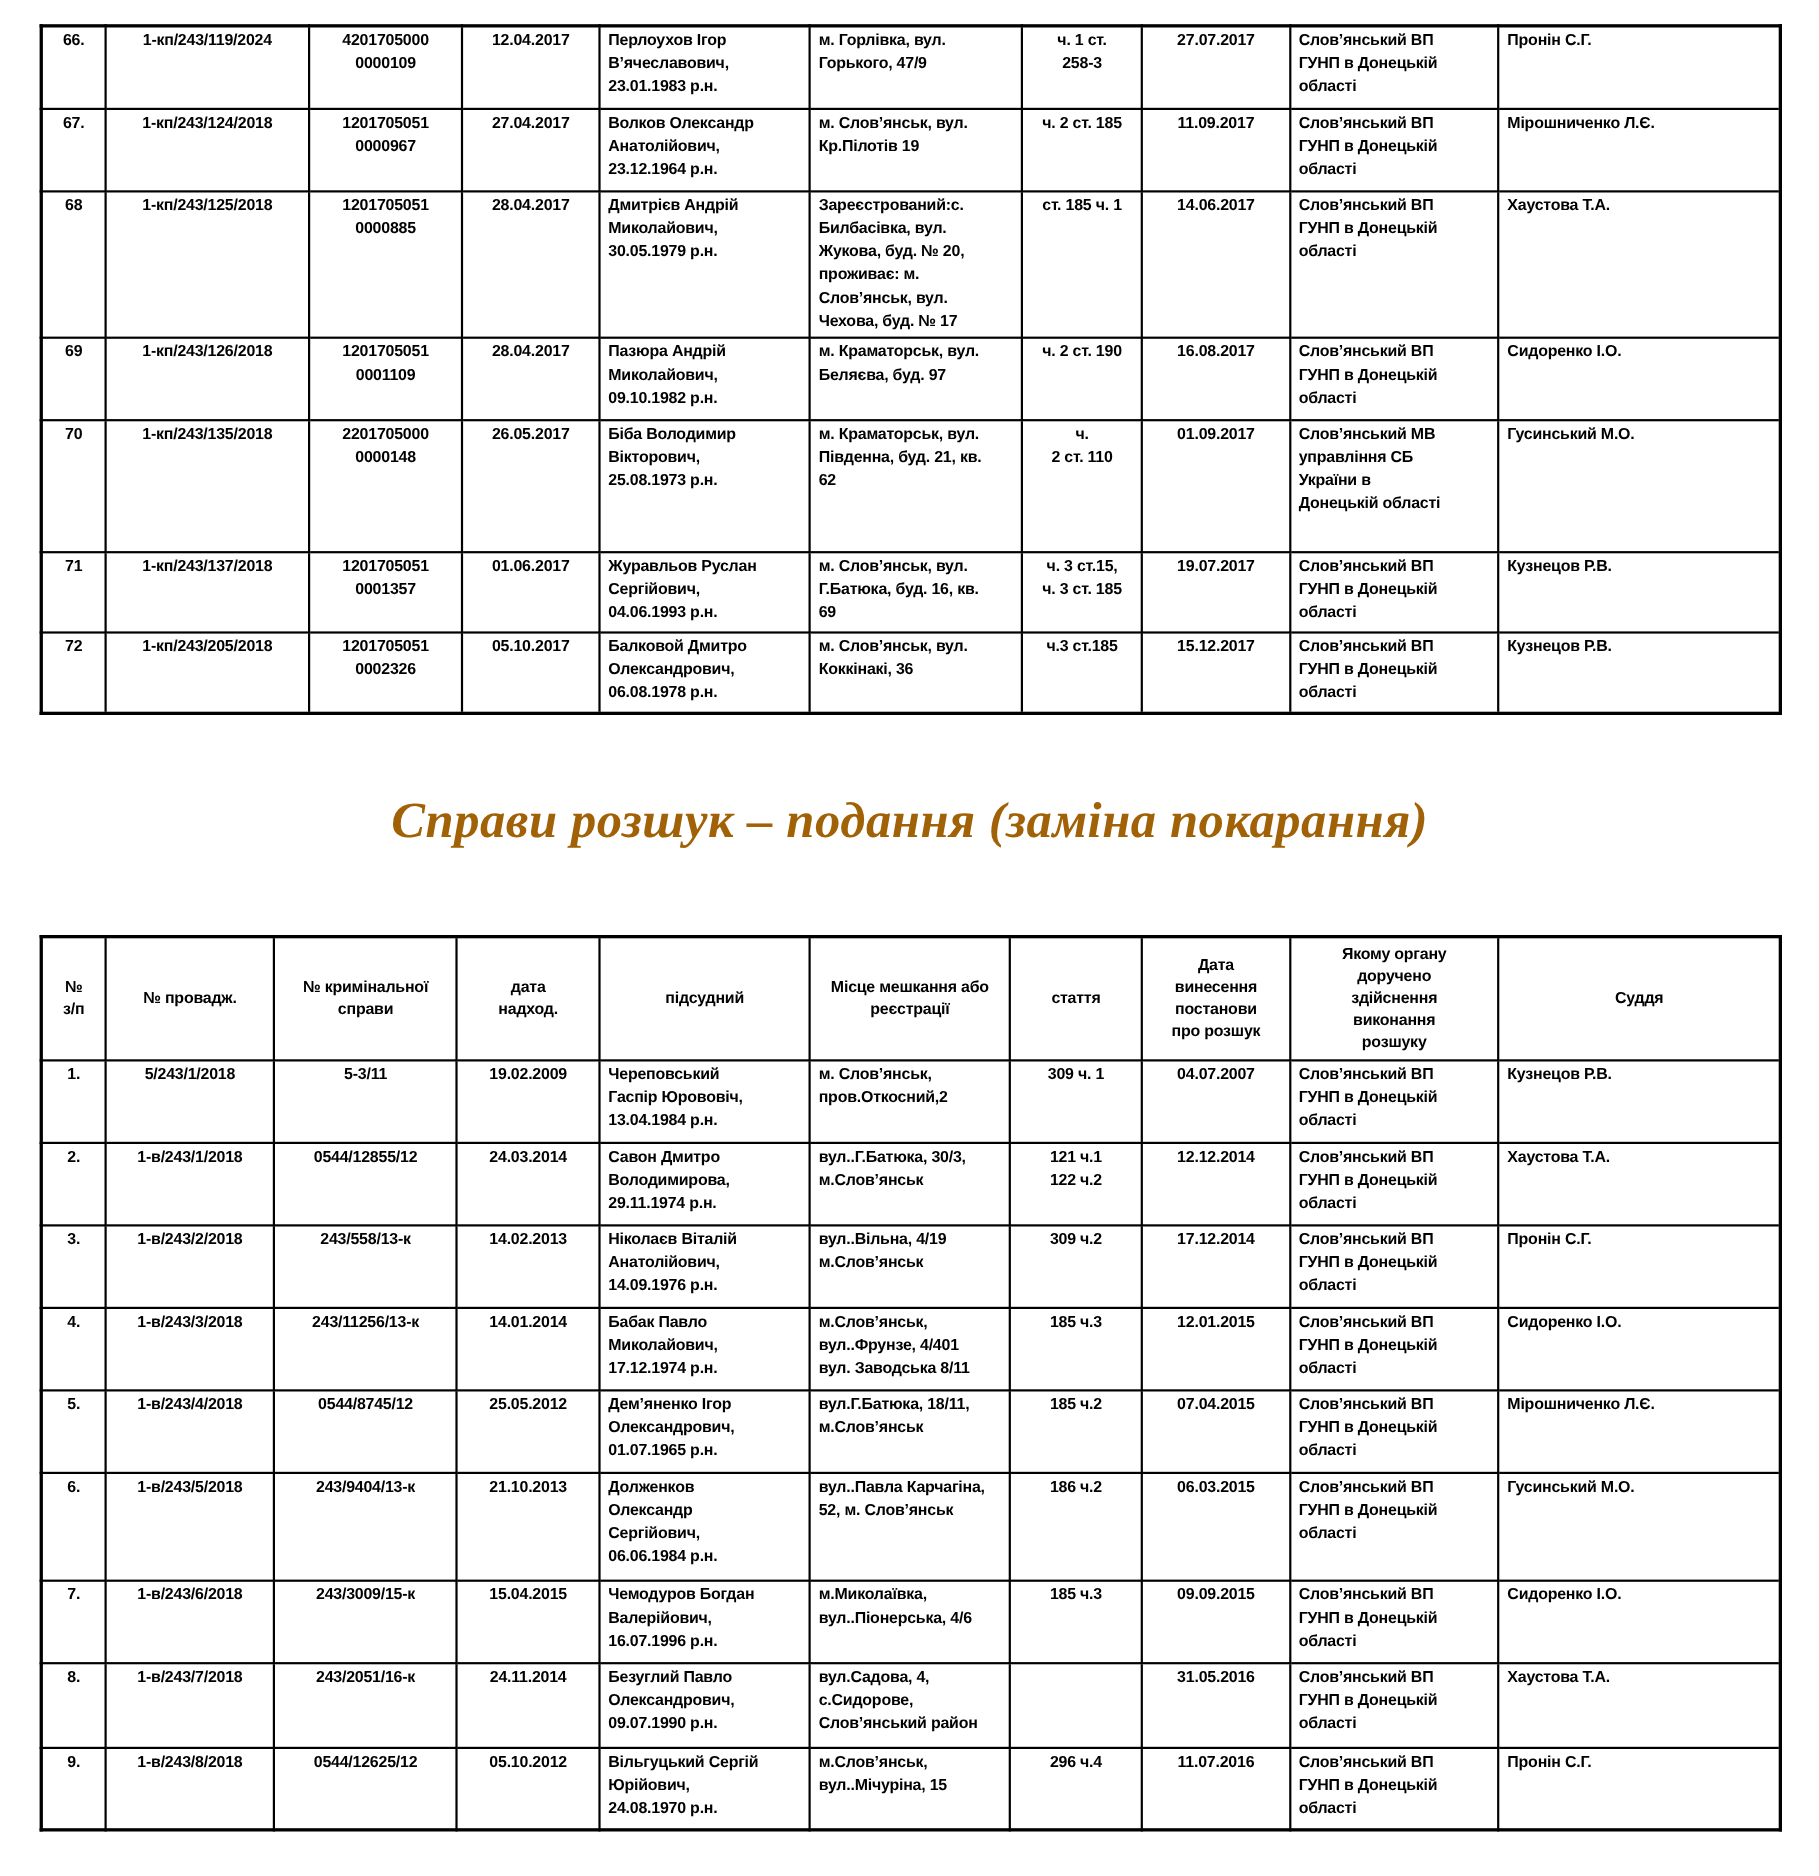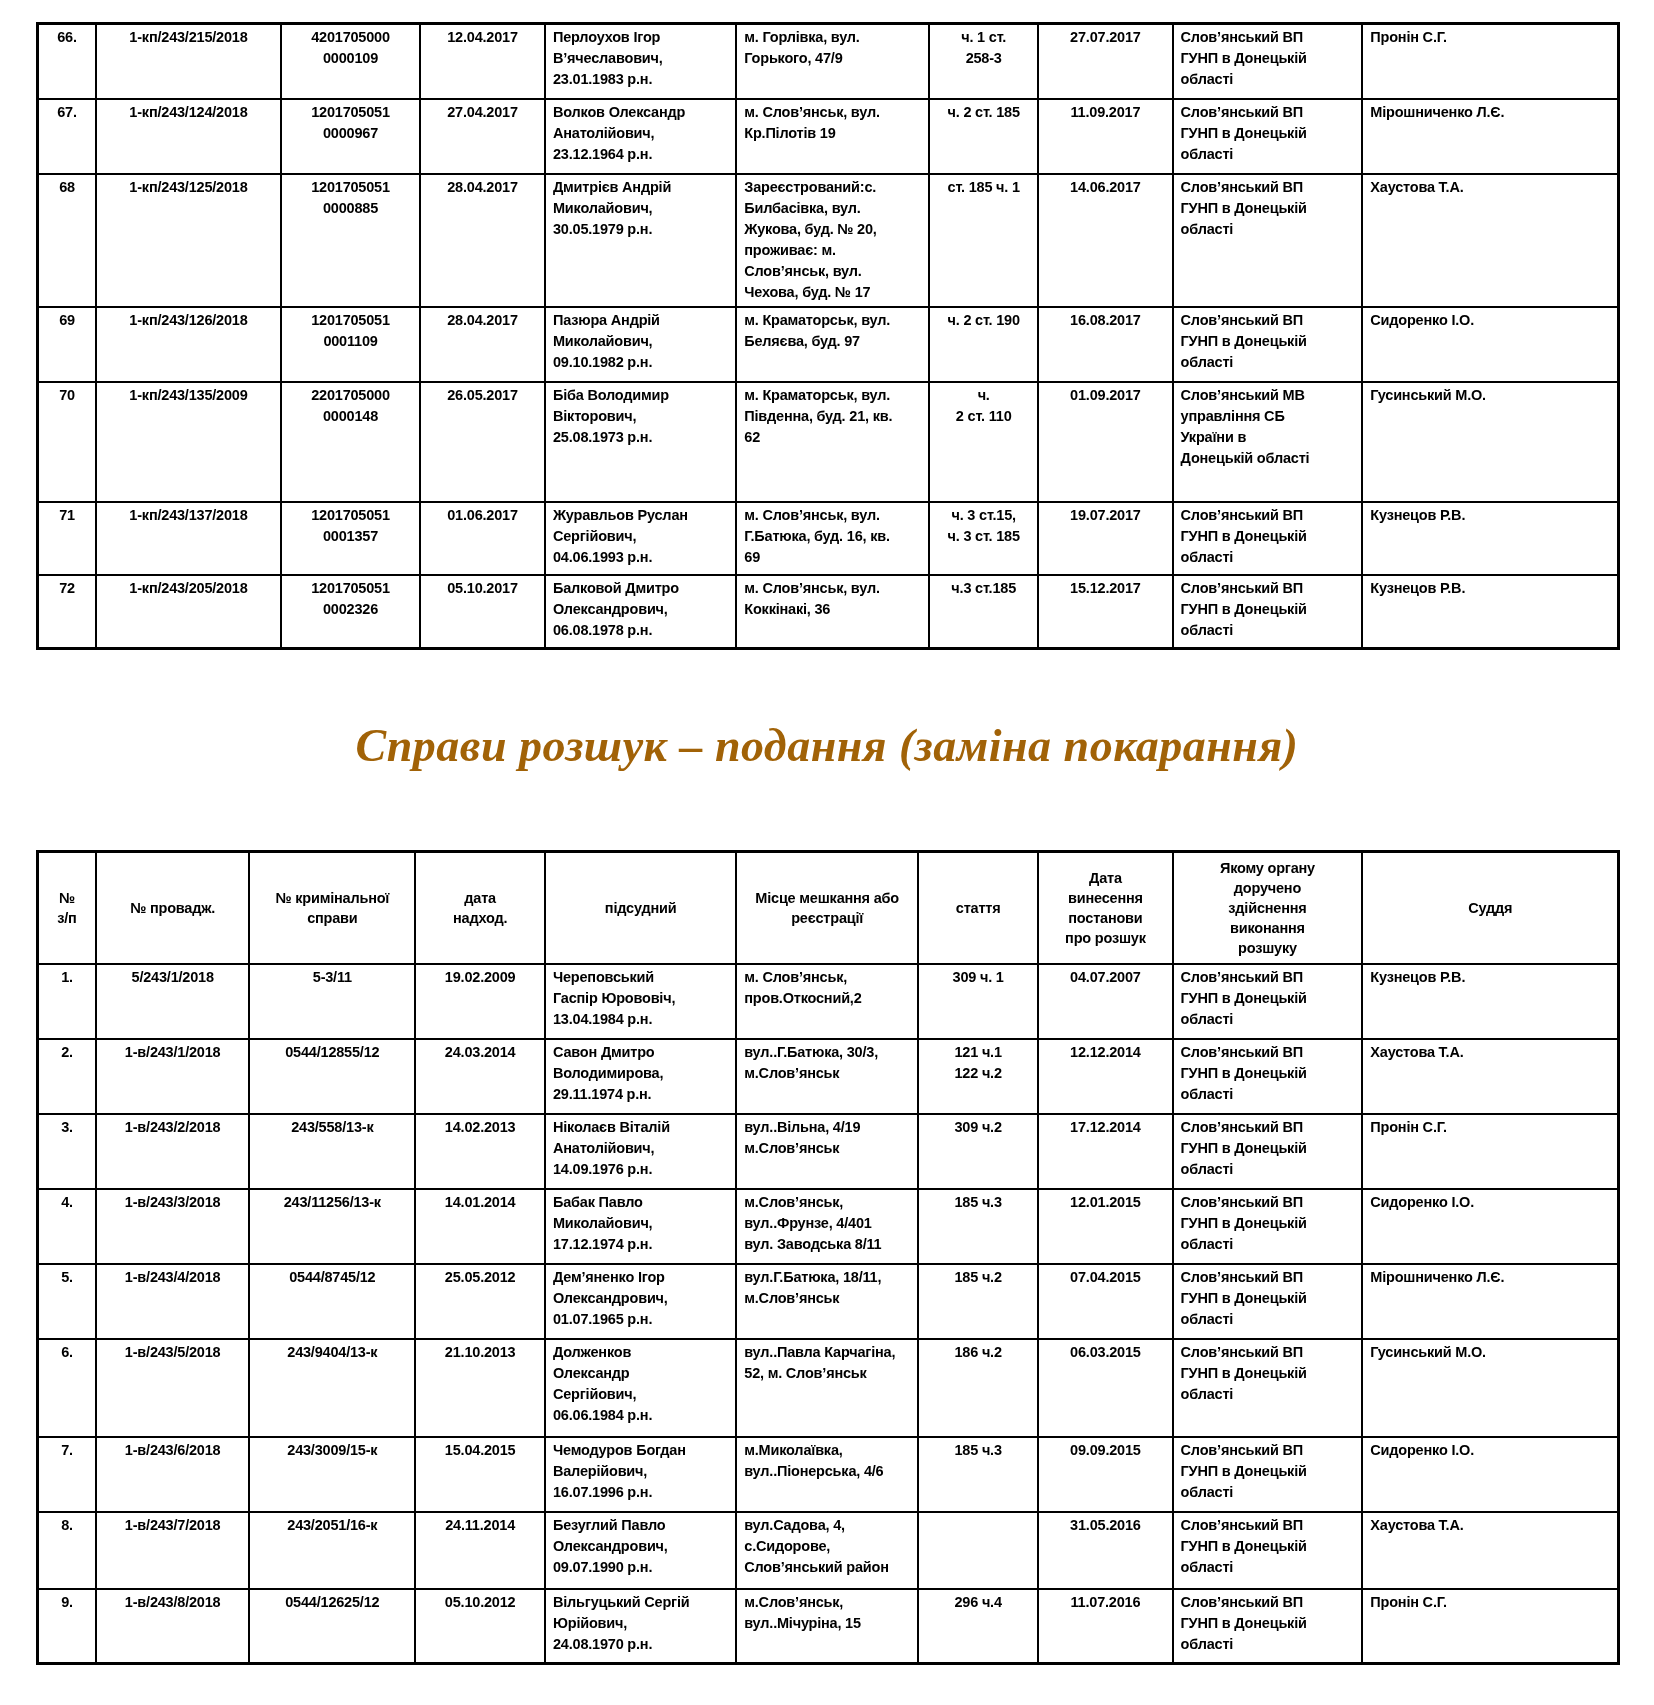--- a/index.html
+++ b/index.html
@@ -74,21 +74,21 @@
         <col style="width: 12.1%;">
         <col style="width: 12.2%;">
         <col style="width: 6.9%;">
         <col style="width: 8.5%;">
         <col style="width: 12%;">
         <col style="width: 16.2%;">
       </colgroup>
       <tbody>
         <tr style="height: 75px;">
           <td class="c-center">66.</td>
-          <td class="c-center">1-кп/243/215/2018</td>
+          <td class="c-center">1-кп/243/119/2024</td>
           <td class="c-center">4201705000
 0000109</td>
           <td class="c-center">12.04.2017</td>
           <td class="c-left"><span class="b-name">Перлоухов</span> <span>Ігор
 В’ячеславович,
 23.01.1983 р.н.</span></td>
           <td class="c-left">м. Горлівка, вул.
 Горького, 47/9</td>
           <td class="c-center">ч. 1 ст.
 258-3</td>
@@ -151,21 +151,21 @@
 Беляєва, буд. 97</td>
           <td class="c-center">ч. 2 ст. 190</td>
           <td class="c-center">16.08.2017</td>
           <td class="c-left">Слов’янський ВП
 ГУНП в Донецькій
 області</td>
           <td class="c-left">Сидоренко І.О.</td>
         </tr>
         <tr style="height: 120px;">
           <td class="c-center">70</td>
-          <td class="c-center">1-кп/243/135/2009</td>
+          <td class="c-center">1-кп/243/135/2018</td>
           <td class="c-center">2201705000
 0000148</td>
           <td class="c-center">26.05.2017</td>
           <td class="c-left"><span class="b-name">Біба</span> <span>Володимир
 Вікторович,
 25.08.1973 р.н.</span></td>
           <td class="c-left">м. Краматорськ, вул.
 Південна, буд. 21, кв.
 62</td>
           <td class="c-center">ч.

